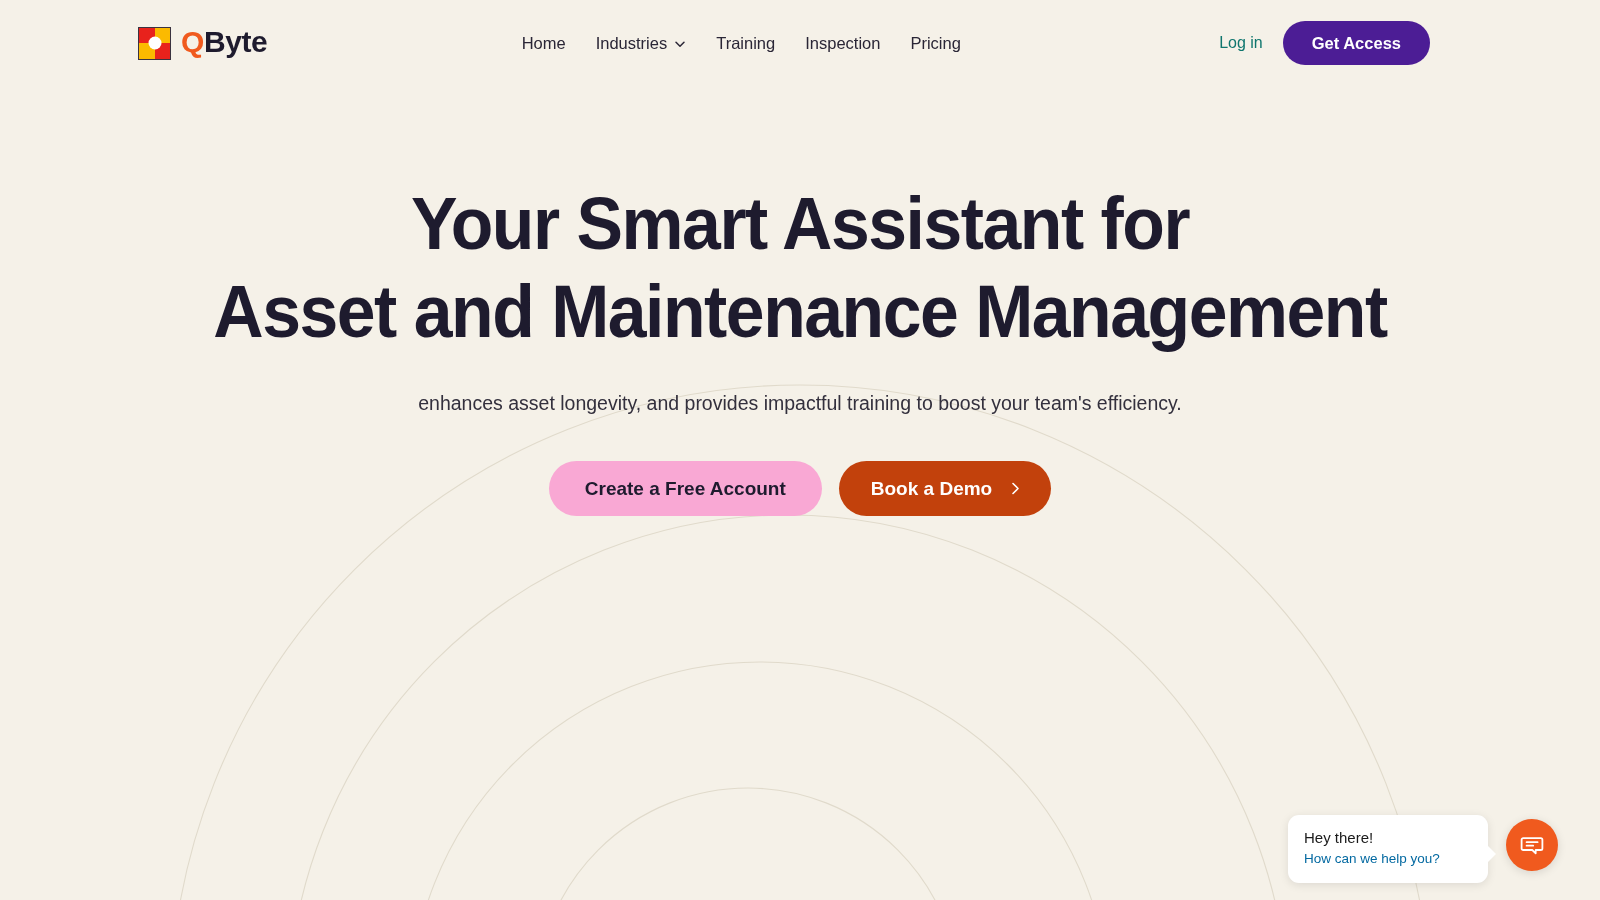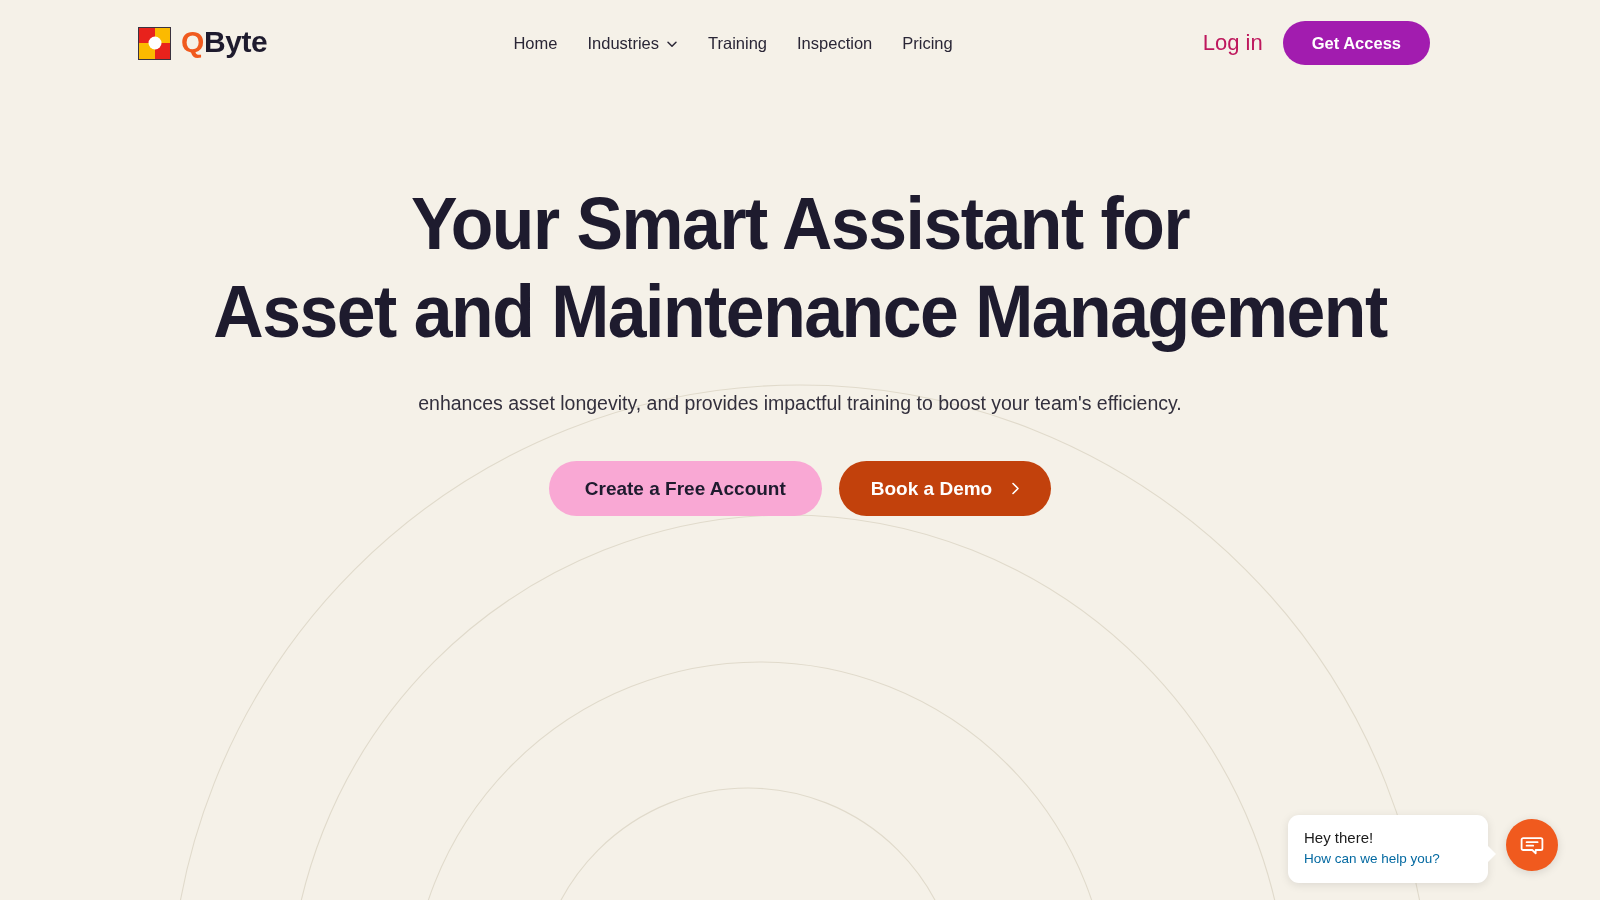--- a/index.html
+++ b/index.html
@@ -112,30 +112,30 @@
   }
 
   .header-right {
     display: flex;
     align-items: center;
     gap: 16px;
     flex-shrink: 0;
   }
 
   .login-link {
-    font-size: 22px;
-    color: #be185d;
+    font-size: 16px;
+    color: #0f766e;
     text-decoration: none;
     white-space: nowrap;
     cursor: pointer;
     padding: 6px 4px;
   }
 
   .btn-access {
-    background: #a21caf;
+    background: #4c1d95;
     color: #FFFFFF;
     border: none;
     border-radius: 999px;
     font-family: "Liberation Sans", sans-serif;
     font-size: 16.5px;
     font-weight: 700;
     padding: 14px 29px;
     cursor: pointer;
     white-space: nowrap;
     line-height: 1;

